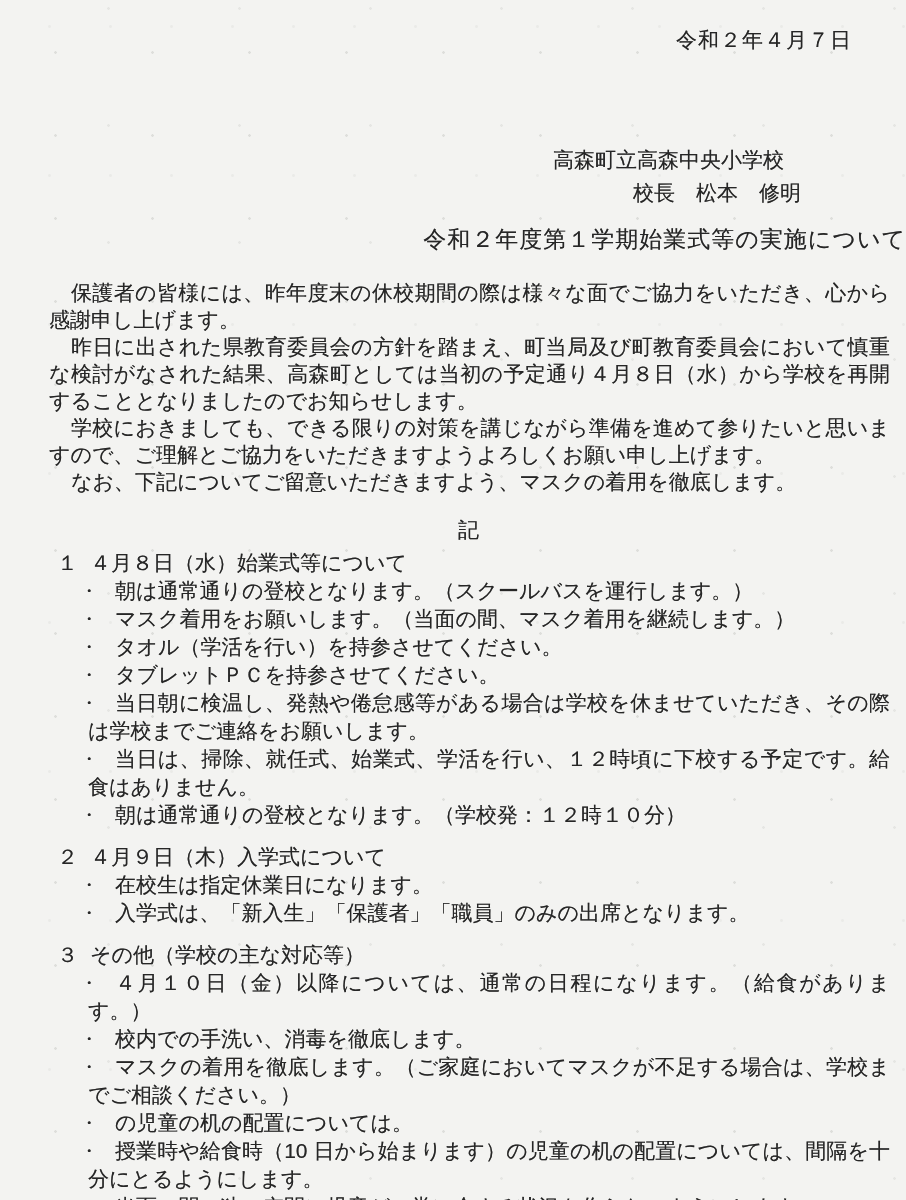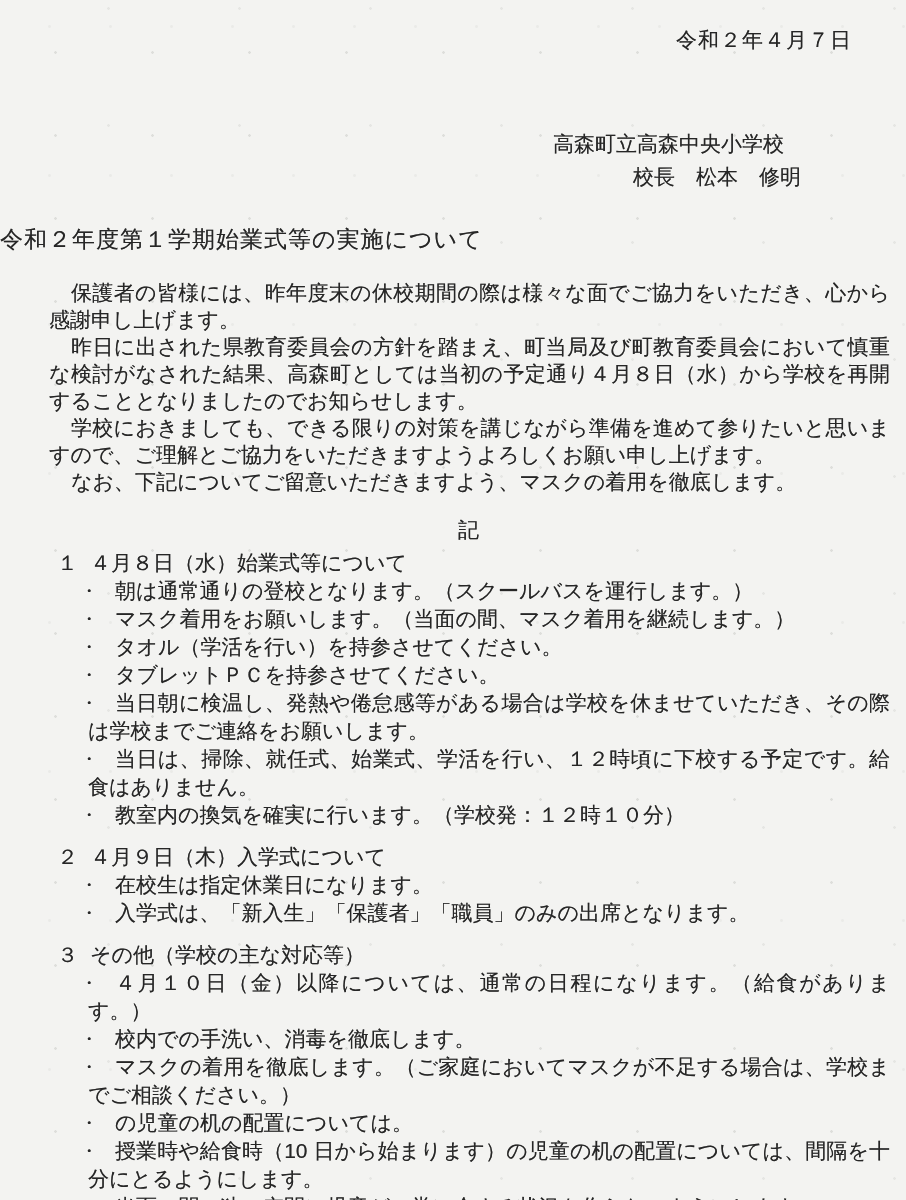--- a/index.html
+++ b/index.html
@@ -32,34 +32,34 @@
     letter-spacing: 1px;
   }
   .addressee-line {
     position: absolute;
     top: 84px;
     left: 68px;
     letter-spacing: 0.5px;
   }
   .sender-block {
     position: absolute;
-    top: 130px;
+    top: 146px;
     left: 553px;
     line-height: 27px;
   }
   .sender-principal {
     margin-top: 6px;
     margin-left: 80px;
   }
   .doc-title {
     position: absolute;
     top: 224px;
     left: 0;
     width: 100%;
-    text-align: left;
+    text-align: right;
     font-size: 23px;
     letter-spacing: 1px;
   }
   .content {
     position: absolute;
     top: 279px;
     left: 49px;
     right: 16px;
     line-height: 27px;
   }
@@ -129,21 +129,21 @@
       <div class="sec-head">
         <span class="sec-num">１</span><span>４月８日（水）始業式等について</span>
       </div>
       <ul class="items">
         <li><span class="bullet-marker">・</span><span>朝は通常通りの登校となります。（スクールバスを運行します。）</span></li>
         <li><span class="bullet-marker">・</span><span>マスク着用をお願いします。（当面の間、マスク着用を継続します。）</span></li>
         <li><span class="bullet-marker">・</span><span>タオル（学活を行い）を持参させてください。</span></li>
         <li><span class="bullet-marker">・</span><span>タブレットＰＣを持参させてください。</span></li>
         <li><span class="bullet-marker">・</span><span>当日朝に検温し、発熱や倦怠感等がある場合は学校を休ませていただき、その際は学校までご連絡をお願いします。</span></li>
         <li><span class="bullet-marker">・</span><span>当日は、掃除、就任式、始業式、学活を行い、１２時頃に下校する予定です。給食はありません。</span></li>
-        <li><span class="bullet-marker">・</span><span>教室内の換気を確実に行います。（学校発：１２時１０分）</span></li>
+        <li><span class="bullet-marker">・</span><span>朝は通常通りの登校となります。（学校発：１２時１０分）</span></li>
       </ul>
     </div>
 
     <div class="section">
       <div class="sec-head">
         <span class="sec-num">２</span><span>４月９日（木）入学式について</span>
       </div>
       <ul class="items">
         <li><span class="bullet-marker">・</span><span>在校生は指定休業日になります。</span></li>
         <li><span class="bullet-marker">・</span><span>入学式は、「新入生」「保護者」「職員」のみの出席となります。</span></li>

